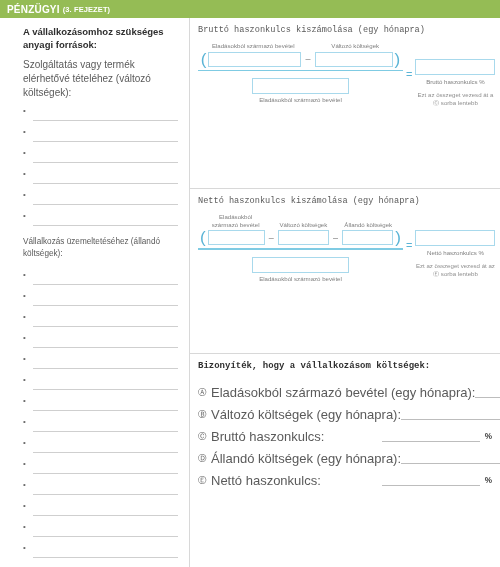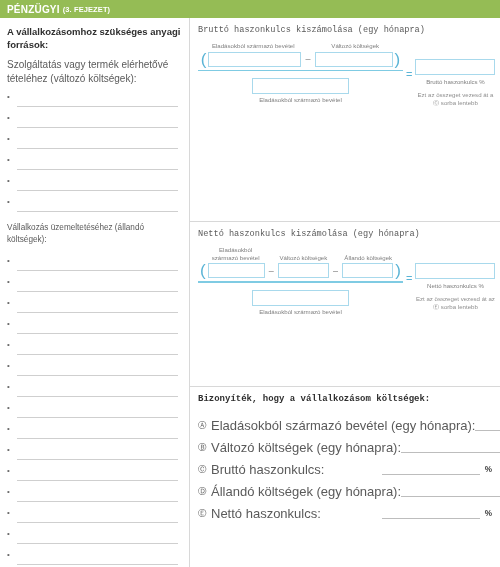--- a/index.html
+++ b/index.html
@@ -41,21 +41,21 @@
 
   
   .page-body {
     display: flex;
     height: 549px;
     box-sizing: border-box;
   }
   .left-col {
     width: 190px;
     box-sizing: border-box;
-    padding: 6px 7px 0 7px;
+    padding: 6px 7px 0 23px;
     border-right: 1px solid #d8d8d8;
     overflow: hidden;
   }
   .right-col {
     width: 310px;
     box-sizing: border-box;
     overflow: hidden;
   }
 
   
@@ -389,21 +389,21 @@
         <div class="equals">=</div>
 
         <div class="result-col">
           <div class="result-box" style="width:80px;"></div>
           <div class="result-label">Bruttó haszonkulcs %</div>
           <div class="result-note">Ezt az összeget vezesd át a Ⓒ sorba lentebb</div>
         </div>
       </div>
     </div>
 
-    <div class="panel" style="height:165px;margin-top:33px;">
+    <div class="panel" style="height:165px;">
       <div class="panel-title">Nettó haszonkulcs kiszámolása (egy hónapra)</div>
 
       <div class="formula-wrap">
         <div class="fraction">
           <div class="labels-row">
             <div class="box-label" style="width:60px;">Eladásokból származó bevétel</div>
             <div style="width:14px;"></div>
             <div class="box-label" style="width:54px;">Változó költségek</div>
             <div style="width:14px;"></div>
             <div class="box-label" style="width:54px;">Állandó költségek</div>

